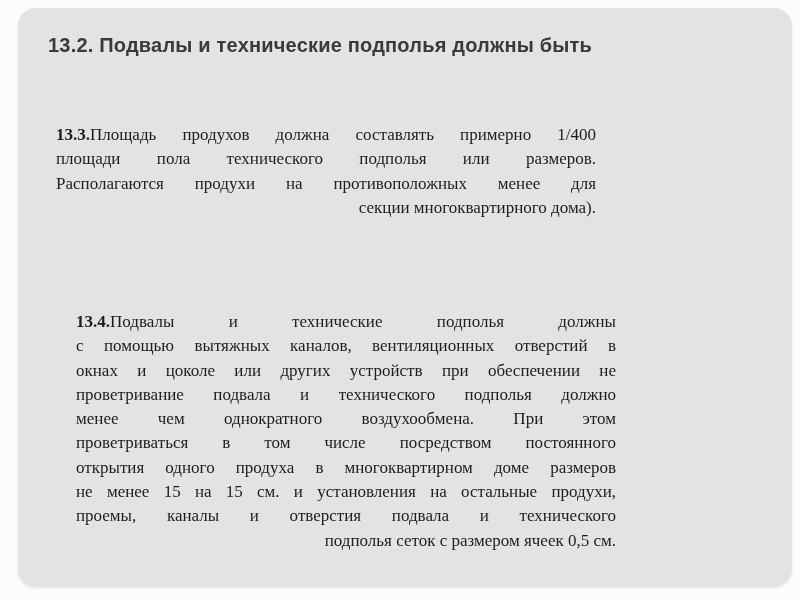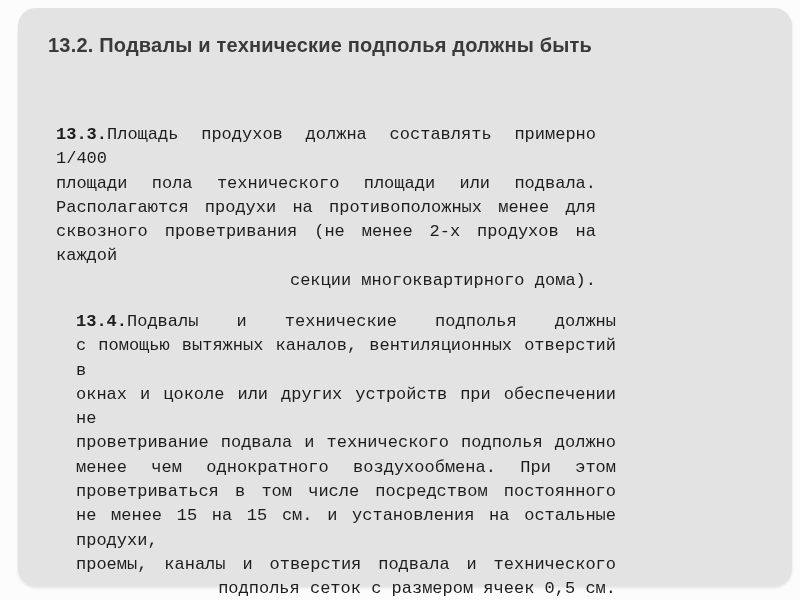--- a/index.html
+++ b/index.html
@@ -36,21 +36,21 @@
     font-size: 20px;
     line-height: 30px;
     letter-spacing: 0.2px;
     color: #3a3a3a;
   }
   .title .tline { white-space: nowrap; }
   .para {
     position: absolute;
     left: 56px;
     width: 540px;
-    font-family: Liberation Mono, monospace;
+    font-family: Liberation Serif, serif;
     font-size: 17px;
     line-height: 24.3px;
     color: #1d1d1d;
   }
   .p1 { top: 123px; }
   .p2 { top: 310px; margin-left: 20px; }
   .jline {
     text-align: justify;
     text-align-last: justify;
   }
@@ -62,30 +62,30 @@
 
 <div class="page" style="background: rgb(252, 252, 252);">
   <div class="panel" style="background: rgb(227, 227, 227);"></div>
 
   <div class="title" style="color: rgb(58, 58, 58);">
     <div class="tline">13.2. Подвалы и технические подполья должны быть</div>
   </div>
 
   <div class="para p1" style="color: rgb(29, 29, 29);">
     <div class="jline"><b class="num">13.3.</b><span>Площадь продухов должна составлять примерно 1/400</span></div>
-    <div class="jline">площади пола технического площади или подвала.</div>
+    <div class="jline">площади пола технического подполья или размеров.</div>
     <div class="jline">Располагаются продухи на противоположных менее для</div>
-    <div class="jline">сквозного проветривания (не менее 2-х продухов на каждой</div>
     <div class="lline">секции многоквартирного дома).</div>
   </div>
 
   <div class="para p2" style="color: rgb(29, 29, 29);">
     <div class="jline"><b class="num">13.4.</b><span>Подвалы и технические подполья должны</span></div>
     <div class="jline">с помощью вытяжных каналов, вентиляционных отверстий в</div>
     <div class="jline">окнах и цоколе или других устройств при обеспечении не</div>
     <div class="jline">проветривание подвала и технического подполья должно</div>
     <div class="jline">менее чем однократного воздухообмена. При этом</div>
     <div class="jline">проветриваться в том числе посредством постоянного</div>
+    <div class="jline">открытия одного продуха в многоквартирном доме размеров</div>
     <div class="jline">не менее 15 на 15 см. и установления на остальные продухи,</div>
     <div class="jline">проемы, каналы и отверстия подвала и технического</div>
     <div class="lline">подполья сеток с размером ячеек 0,5 см.</div>
   </div>
 </div>
 
 </body></html>

